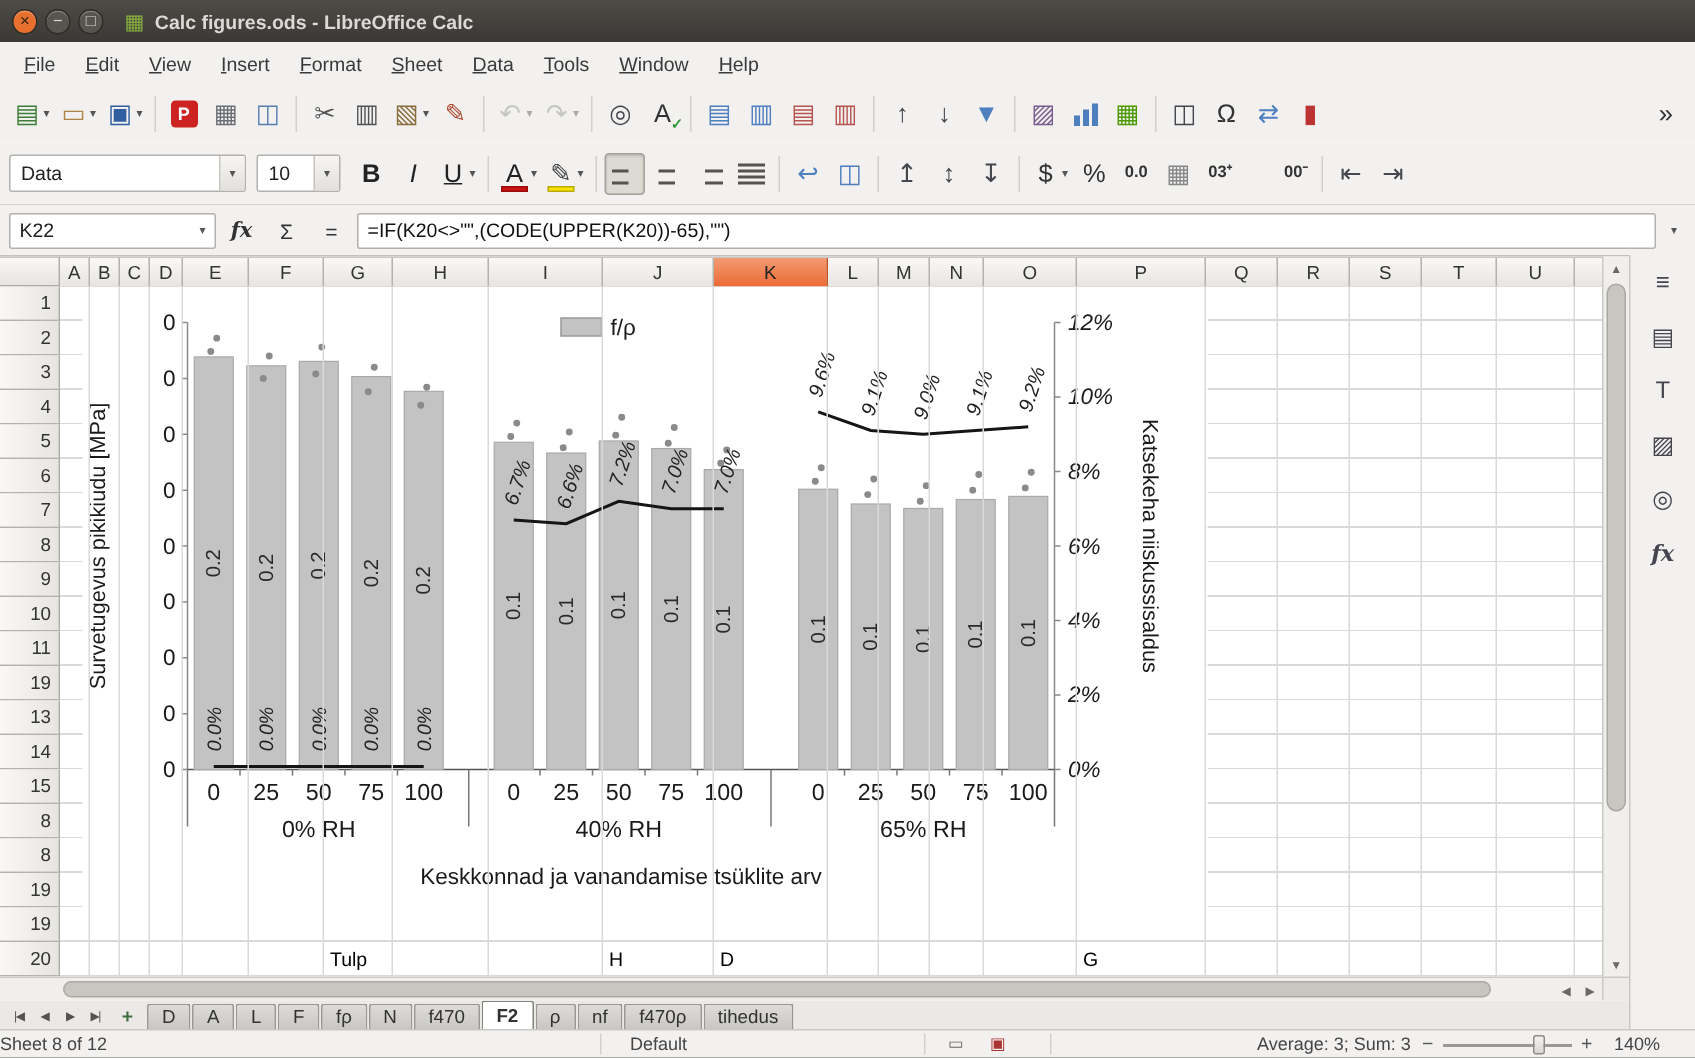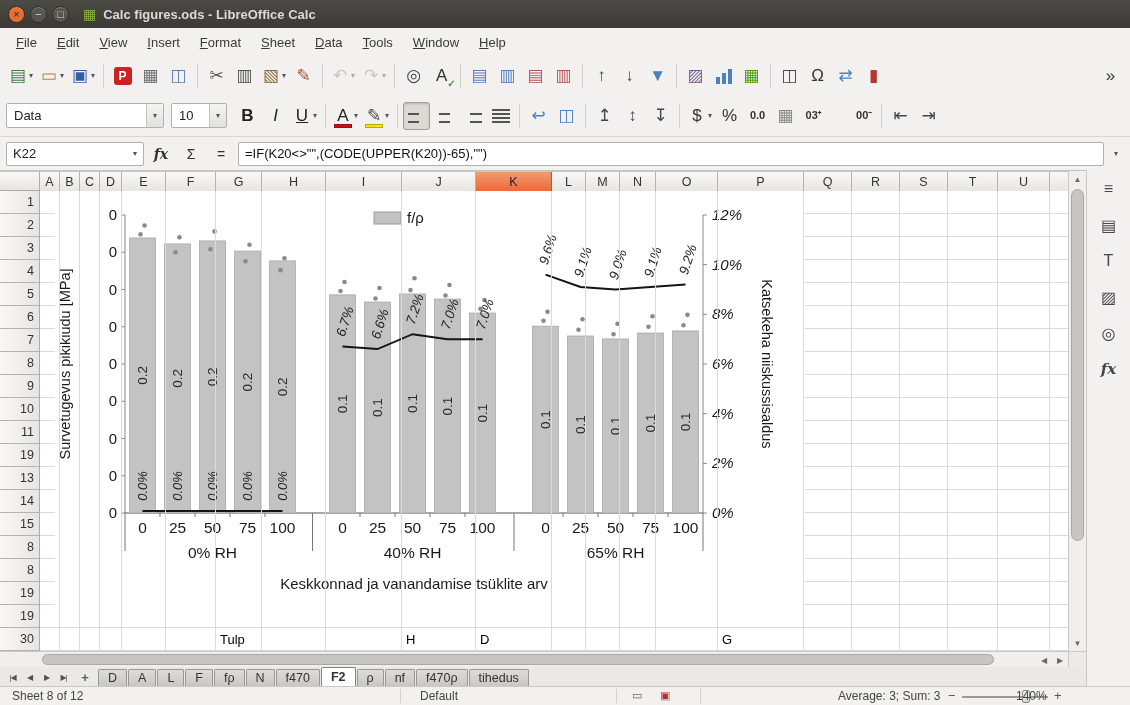--- a/index.html
+++ b/index.html
@@ -395,21 +395,21 @@
       <div class="row-h">10</div>
       <div class="row-h">11</div>
       <div class="row-h">19</div>
       <div class="row-h">13</div>
       <div class="row-h">14</div>
       <div class="row-h">15</div>
       <div class="row-h">8</div>
       <div class="row-h">8</div>
       <div class="row-h">19</div>
       <div class="row-h">19</div>
-      <div class="row-h">30</div>
+      <div class="row-h">20</div>
     </div>
 
   <div class="cells">
     <div class="chart">
       <svg id="chart-svg" style="font-family:'Liberation Sans',sans-serif;" width="750" height="420" viewBox="0 0 750 420">
           <line x1="70" y1="19" x2="70" y2="317" stroke="#888" stroke-width="1"></line>
           <line x1="648" y1="19" x2="648" y2="317" stroke="#888" stroke-width="1"></line>
           <line x1="70" y1="317" x2="648" y2="317" stroke="#555" stroke-width="1"></line>
           <line x1="66" y1="19" x2="70" y2="19" stroke="#888" stroke-width="1"></line>
           <text x="62" y="24" text-anchor="end" font-size="15" fill="#1a1a1a">0</text>
@@ -625,27 +625,27 @@
       <div class="tab">N</div>
       <div class="tab">f470</div>
       <div class="tab active">F2</div>
       <div class="tab">ρ</div>
       <div class="tab">nf</div>
       <div class="tab">f470ρ</div>
       <div class="tab">tihedus</div>
     </div>
 
   <div class="statusbar">
-    <span class="sb-text" style="left:12px;">Sheet 8 of 12</span>
+    <span class="sb-text" style="left:0;">Sheet 8 of 12</span>
     <span class="st-sep" style="left:400px;"></span>
     <span class="sb-text" style="left:420px;">Default</span>
     <span class="st-sep" style="left:616px;"></span>
     <span id="status-icons"></span>
     <span class="st-sep" style="left:700px;"></span>
     <span class="sb-text" style="left:838px;">Average: 3; Sum: 3</span>
     <span class="zoom-minus" style="left:948px;">−</span>
     <span class="zoom-track" style="left:962px;"></span>
     <span class="zoom-thumb" style="left:1022px;"></span>
     <span class="zoom-plus" style="left:1054px;">+</span>
-    <span class="sb-text" style="left:1016px;">140%</span>
+    <span class="sb-text" style="left:1076px;">140%</span>
   <span class="st-ic" style="left: 632px; color: rgb(107, 105, 101);">▭</span><span class="st-ic" style="left: 660px; color: rgb(170, 51, 51);">▣</span></div>
 
 </div>
 
 </body></html>

